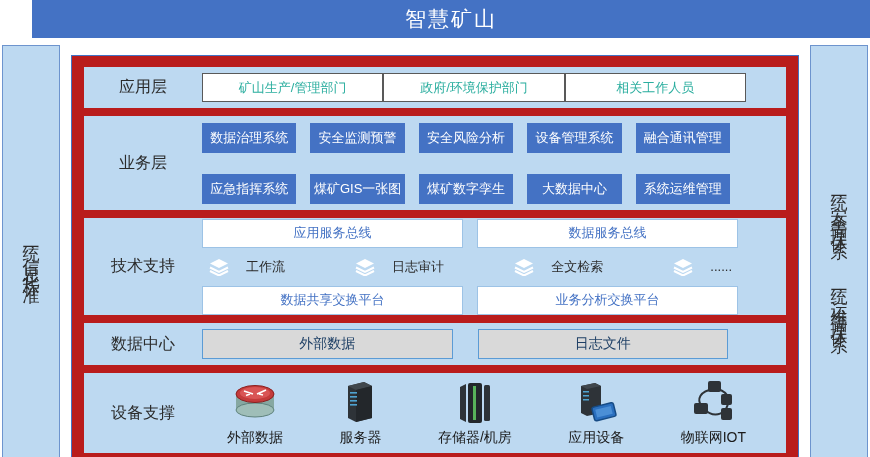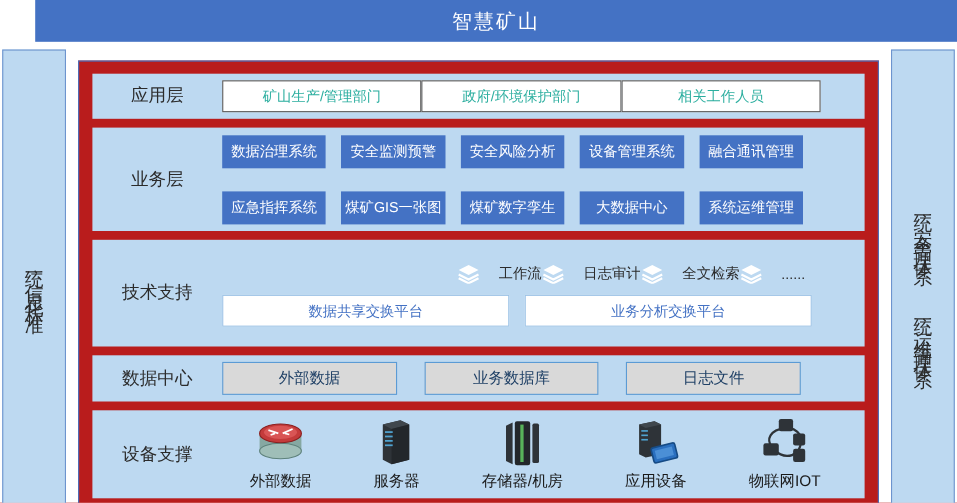--- a/index.html
+++ b/index.html
@@ -6,21 +6,21 @@
   body {
     width:870px; height:457px; background:#ffffff;
     font-family:"Liberation Sans","DejaVu Sans",sans-serif;
     color:#333; overflow:hidden;
   }
   .page { width:870px; height:457px; display:flex; flex-direction:column; }
   
   .banner {
     height:38px; background:#4472C4; color:#fff;
     display:flex; align-items:center; justify-content:center;
-    font-size:18px; letter-spacing:2px; flex:0 0 auto;margin-left:32px;
+    font-size:21px; letter-spacing:2px; flex:0 0 auto;margin-left:32px;
   }
   
   .body-row { flex:1; display:flex; padding:7px 2px 2px 2px; gap:11px; }
   .side-col {
     flex:0 0 58px; background:#BDD9F1; border:1.6px solid #6D94CE;
     display:flex; flex-direction:column; align-items:center; justify-content:center;
   }
   .side-col .vtext {
     writing-mode:vertical-rl; text-orientation:upright;
     font-size:17px; color:#2b2b2b; letter-spacing:7px; line-height:1;
@@ -56,21 +56,21 @@
   }
   
   .layer.tech { flex:0 0 97px; }
   .layer.tech .layer-content { display:flex; flex-direction:column; gap:6px; padding-right:48px; }
   .tech-row { display:flex; gap:14px; }
   .tech-box {
     flex:1; height:29px; background:#fff; border:1px solid #9DC3E6;
     display:flex; align-items:center; justify-content:center;
     font-size:13px; color:#4472C4;
   }
-  .mw-row { display:flex; align-items:center; justify-content:flex-end; padding:0 6px; height:26px; }
+  .mw-row { display:flex; align-items:center; justify-content:space-between; padding:0 6px; height:26px; }
   .mw-item { display:flex; align-items:center; gap:16px; font-size:13px; color:#2b2b2b; }
   .mw-item svg { display:block; }
   
   .layer.data { flex:0 0 42px; }
   .layer.data .layer-content { display:flex; gap:25px; padding-right:58px;border-radius:15px; }
   .gray-box {
     flex:1; height:30px; background:#D9D9D9; border:1px solid #5B9BD5;
     display:flex; align-items:center; justify-content:center;
     font-size:14px; color:#1F4066;
   }
@@ -121,20 +121,24 @@
             <div class="blue-btn">煤矿数字孪生</div>
             <div class="blue-btn">大数据中心</div>
             <div class="blue-btn">系统运维管理</div>
           </div>
         </div>
       </div>
 
       <div class="layer tech">
         <div class="layer-label">技术支持</div>
         <div class="layer-content">
+          <div class="tech-row">
+            <div class="tech-box">应用服务总线</div>
+            <div class="tech-box">数据服务总线</div>
+          </div>
           <div class="mw-row">
             <div class="mw-item">
               <span>
                   <svg width="22" height="18" viewBox="0 0 22 18">
                     <polygon points="11,1 20,5.5 11,10 2,5.5" fill="#ffffff"></polygon>
                     <polyline points="2,9.5 11,14 20,9.5" fill="none" stroke="#ffffff" stroke-width="2"></polyline>
                     <polyline points="2,13 11,17.5 20,13" fill="none" stroke="#ffffff" stroke-width="2"></polyline>
                   </svg>
                 </span>
               <span>工作流</span>
@@ -174,21 +178,20 @@
             <div class="tech-box">数据共享交换平台</div>
             <div class="tech-box">业务分析交换平台</div>
           </div>
         </div>
       </div>
 
       <div class="layer data">
         <div class="layer-label">数据中心</div>
         <div class="layer-content">
           <div class="gray-box">外部数据</div>
-          <div class="gray-box">业务数据库</div>
           <div class="gray-box">日志文件</div>
         </div>
       </div>
 
       <div class="layer equip">
         <div class="layer-label">设备支撑</div>
         <div class="layer-content">
 
           <div class="equip-item">
             <span class="ic">

